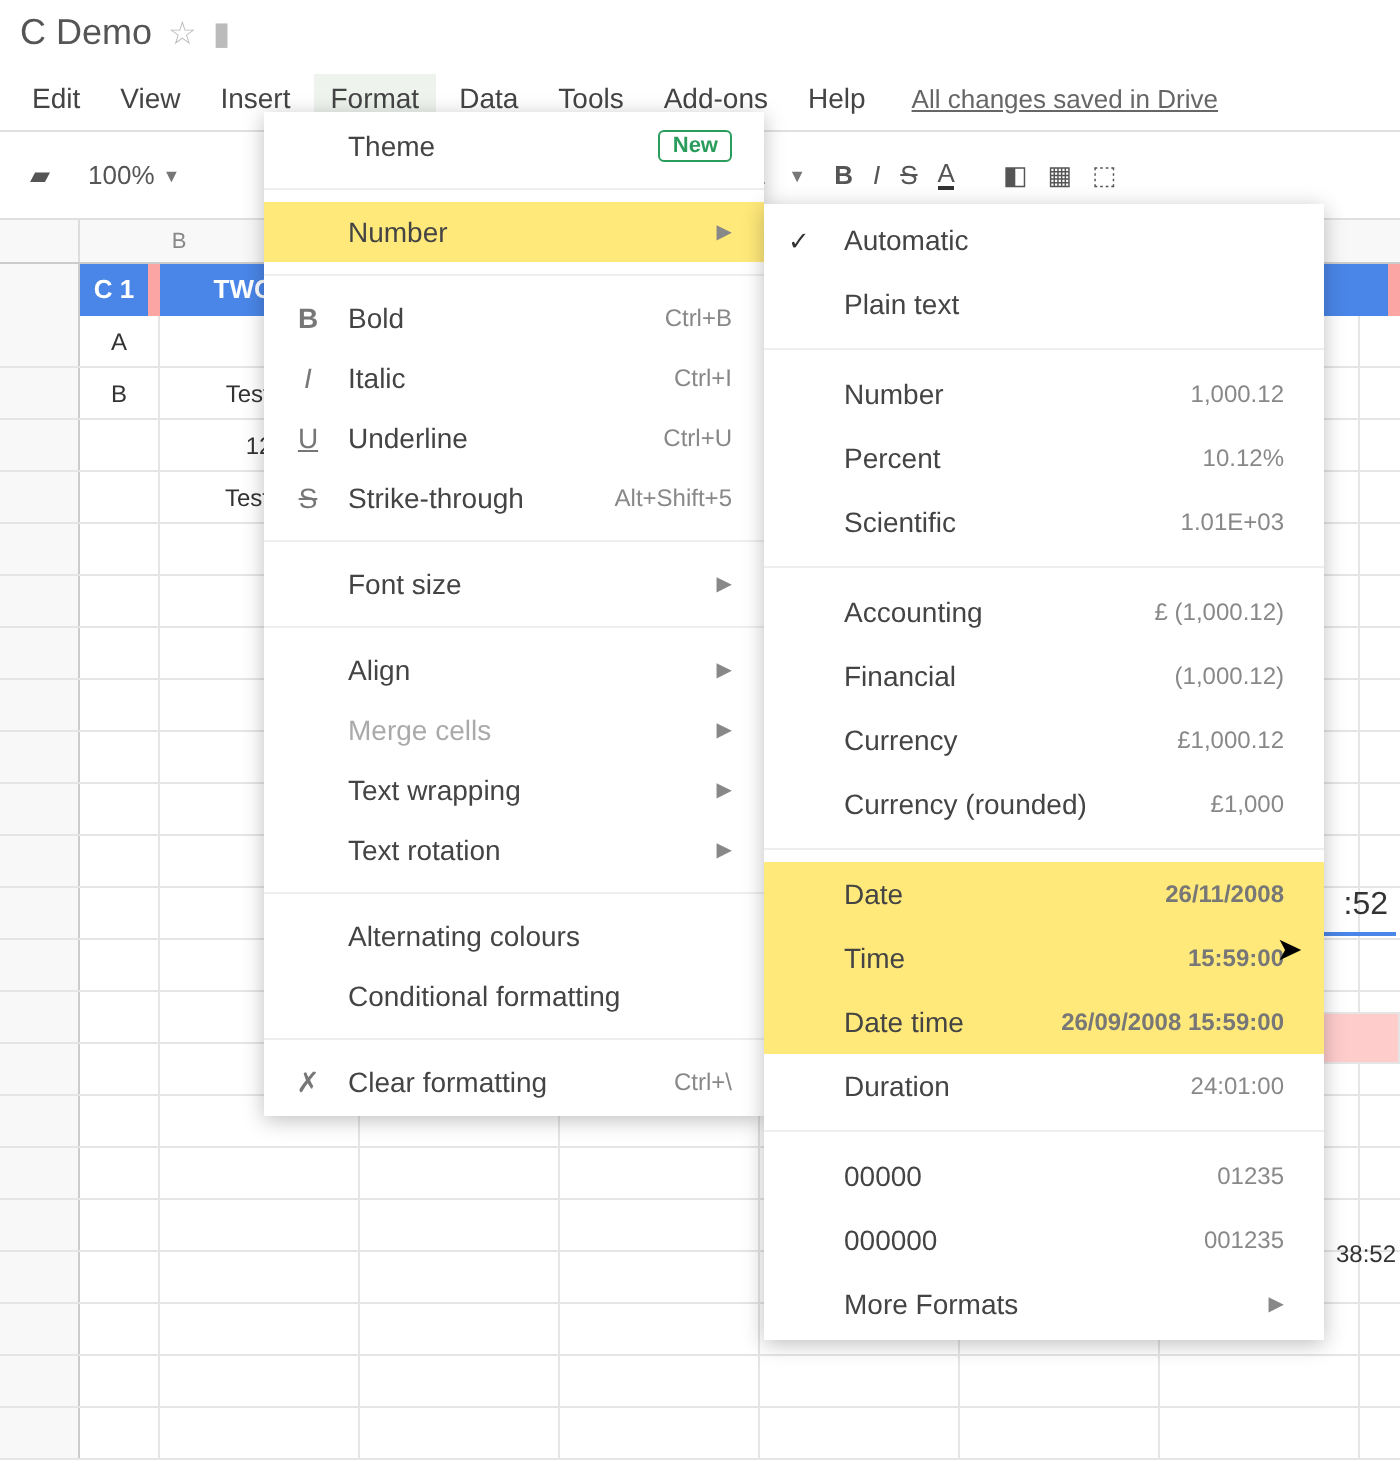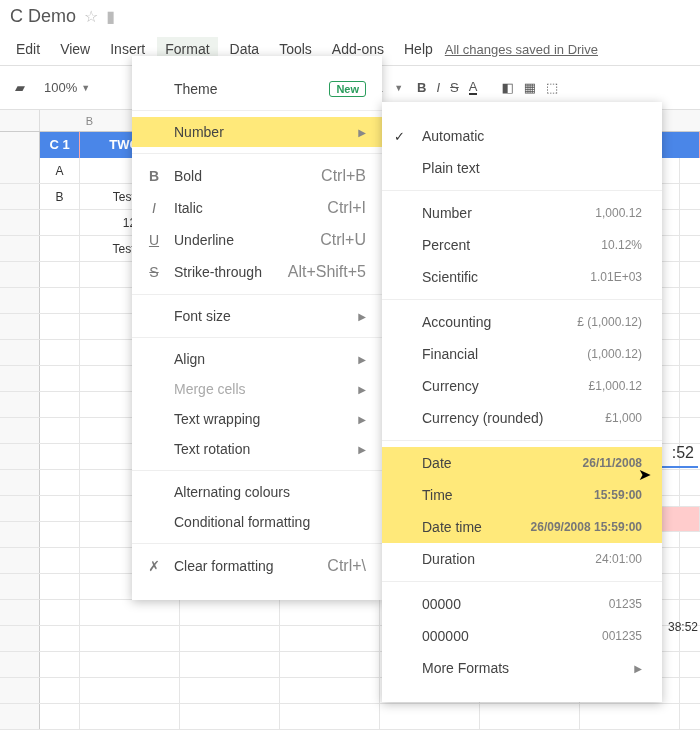--- a/index.html
+++ b/index.html
@@ -32,21 +32,21 @@
     gap: 4px;
     border-bottom: 1px solid #e0e0e0;
   }
   .menu-item {
     padding: 4px 8px;
     color: #444;
     cursor: pointer;
     font-size: 14px;
   }
   .saved-link {
-    margin-left: 0;
+    margin-left: 11px;
     color: #666;
     text-decoration: underline;
     font-size: 13px;
   }
   .toolbar {
     display: flex;
     align-items: center;
     padding: 6px 10px;
     gap: 14px;
     border-bottom: 1px solid #e0e0e0;
@@ -99,21 +99,21 @@
     display: flex;
     position: absolute;
     top: 22px; left: 0; right: 0;
     height: 26px;
     background: #4a86e8;
     color: #fff;
     font-weight: bold;
   }
   .data-hdr {
     flex: 0 0 100px;
-    border-right: 1px solid #fca5a5;
+    border-right: 6px solid #fca5a5;
     text-align: center;
     line-height: 26px;
     font-size: 13px;
   }
   .data-hdr:first-child { flex: 0 0 40px; background: #f8f8f8; border-right: 1px solid #ccc; }
   .grid-rows { position: absolute; top: 48px; left: 0; right: 0; }
   .grid-row { display: flex; height: 26px; border-bottom: 1px solid #e5e5e5; }
   .cell {
     flex: 0 0 100px;
     border-right: 1px solid #e5e5e5;
@@ -146,41 +146,41 @@
     border-bottom: 2px solid #4a86e8;
   }
   
   .dropdown {
     position: absolute;
     background: #fff;
     box-shadow: 0 2px 10px rgba(0,0,0,.25);
     z-index: 50;
     font-size: 14px;
     color: #444;
-    padding: 18px 0;
+    padding: 2px 0;
   }
   .format-menu {
     top: 56px; left: 132px; width: 250px;
   }
   .dm-row {
     display: flex;
     align-items: center;
     padding: 7px 16px 7px 42px;
     position: relative;
     cursor: pointer;
     justify-content: space-between;
   }
   .dm-row .dm-icon {
     position: absolute;
     left: 12px;
     width: 20px;
     text-align: center;
     color: #777;
   }
-  .dm-row .shortcut { color: #888; font-size: 16px; }
+  .dm-row .shortcut { color: #888; font-size: 12px; }
   .dm-row .arrow-r { color: #888; font-size: 10px; }
   .dm-sep { height: 1px; background: #eee; margin: 6px 0; }
   .dm-row.highlight { background: #ffe97a; }
   .dm-row.disabled { color: #aaa; }
   .new-badge {
     border: 1px solid #2a9d5c;
     color: #2a9d5c;
     font-size: 11px;
     padding: 1px 6px;
     border-radius: 3px;

